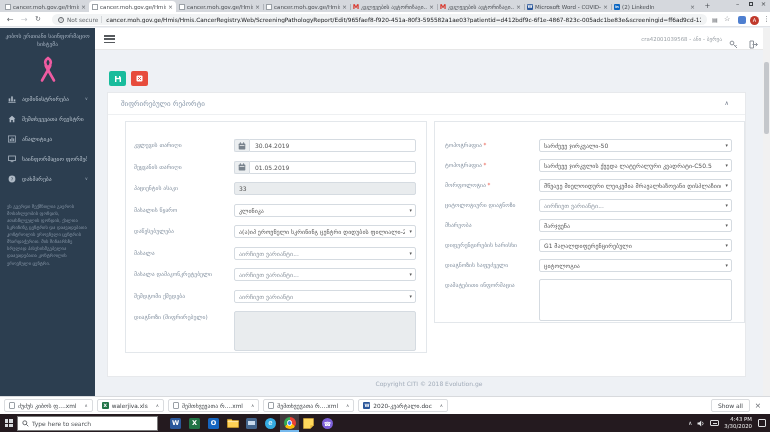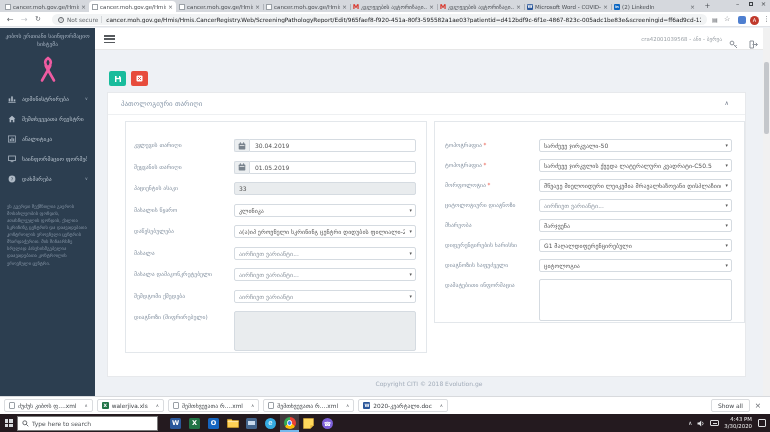--- a/index.html
+++ b/index.html
@@ -312,21 +312,21 @@
       </svg>
   </div>
   <div class="actbtn" id="btn-cancel">
     <svg width="7" height="7" viewBox="0 0 7 7">
         <rect x="0.5" y="0.5" width="6" height="6" rx="1" fill="#fff"></rect>
         <path d="M2.1 2.1 L4.9 4.9 M4.9 2.1 L2.1 4.9" stroke="#e74c3c" stroke-width="1"></path>
       </svg>
   </div>
 
   <div id="panel">
-    <div id="panel-title">პათოლოგიური თარიღი</div>
+    <div id="panel-title">შიფრირებული რეპორტი</div>
     <div id="panel-chevron">∧</div>
     <div id="panel-divider"></div>
     <div id="col-left">
         <div class="frow">
           <div class="flabel">კვლევის თარიღი</div>
           <div class="fctrl">
             <div class="datebox">
               <span class="dicon">
                 <svg width="8" height="8" viewBox="0 0 8 8">
                   <rect x="0.7" y="1.6" width="6.6" height="5.8" rx="0.6" fill="#79838d"></rect>

